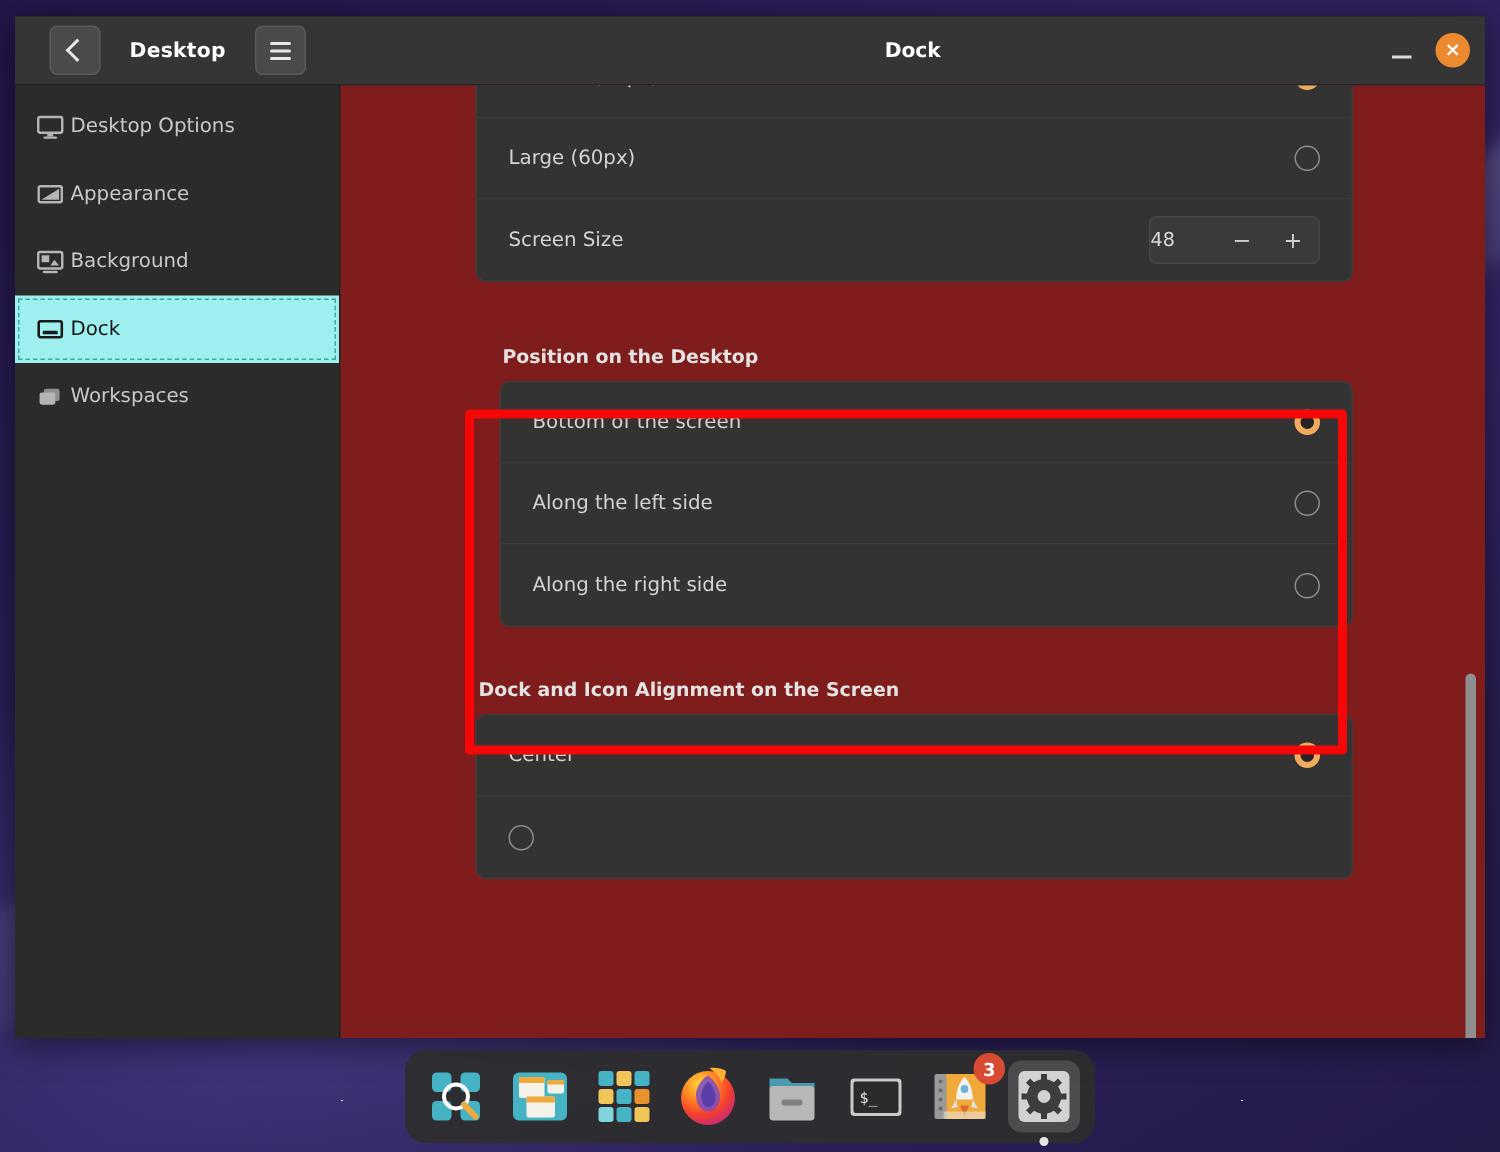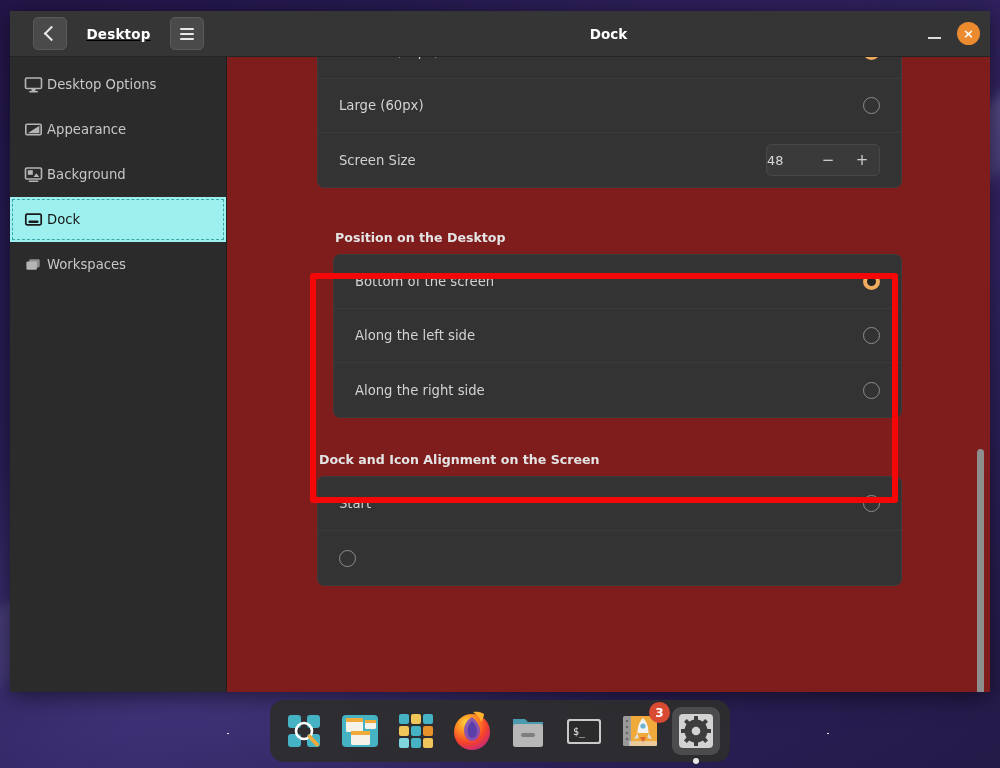--- a/index.html
+++ b/index.html
@@ -91,21 +91,20 @@
     border-bottom: 1px solid #242424;
   }
   #hb-left {
     width: 217px;
     display: flex;
     align-items: center;
     justify-content: space-between;
     padding: 0 23px;
     box-sizing: border-box;
     height: 100%;
-    text-decoration: underline;
   }
   #hb-right {
     flex: 1;
     display: flex;
     align-items: center;
     position: relative;
     height: 100%;
     padding-right: 10px;
     box-sizing: border-box;
   }
@@ -476,22 +475,22 @@
                 <span class="label">Along the right side</span>
                 <span class="radio"></span>
               </div>
             </div>
           </div>
 
           <div style="margin-top:34px;">
             <div class="group-title">Dock and Icon Alignment on the Screen</div>
             <div class="card">
               <div class="row">
-                <span class="label">Start</span>
-                <span class="radio"></span>
+                <span class="label">Center</span>
+                <span class="radio checked"></span>
               </div>
               <div class="row">
                 <span class="radio"></span>
               </div>
             </div>
           </div>
 
         </div>
 
         <div id="highlight-box"></div>

